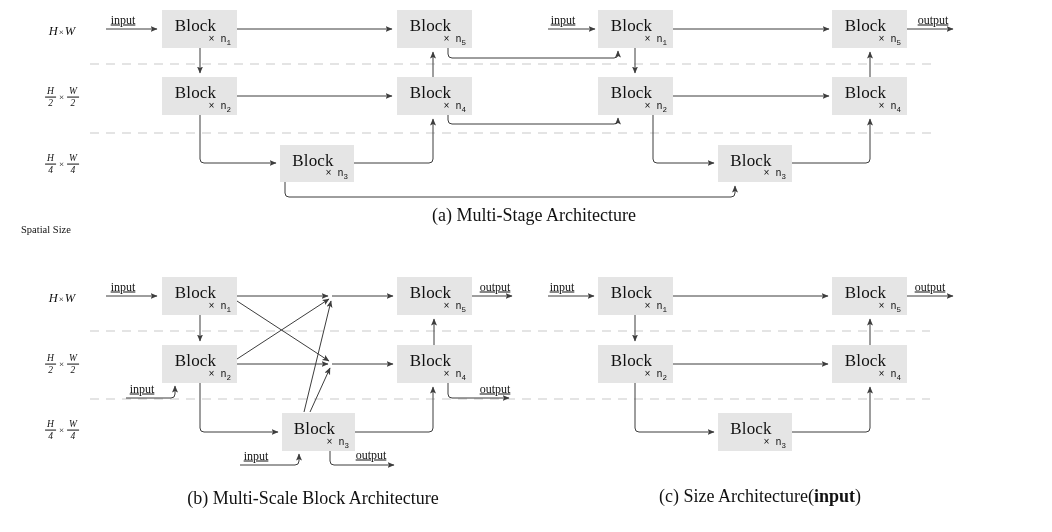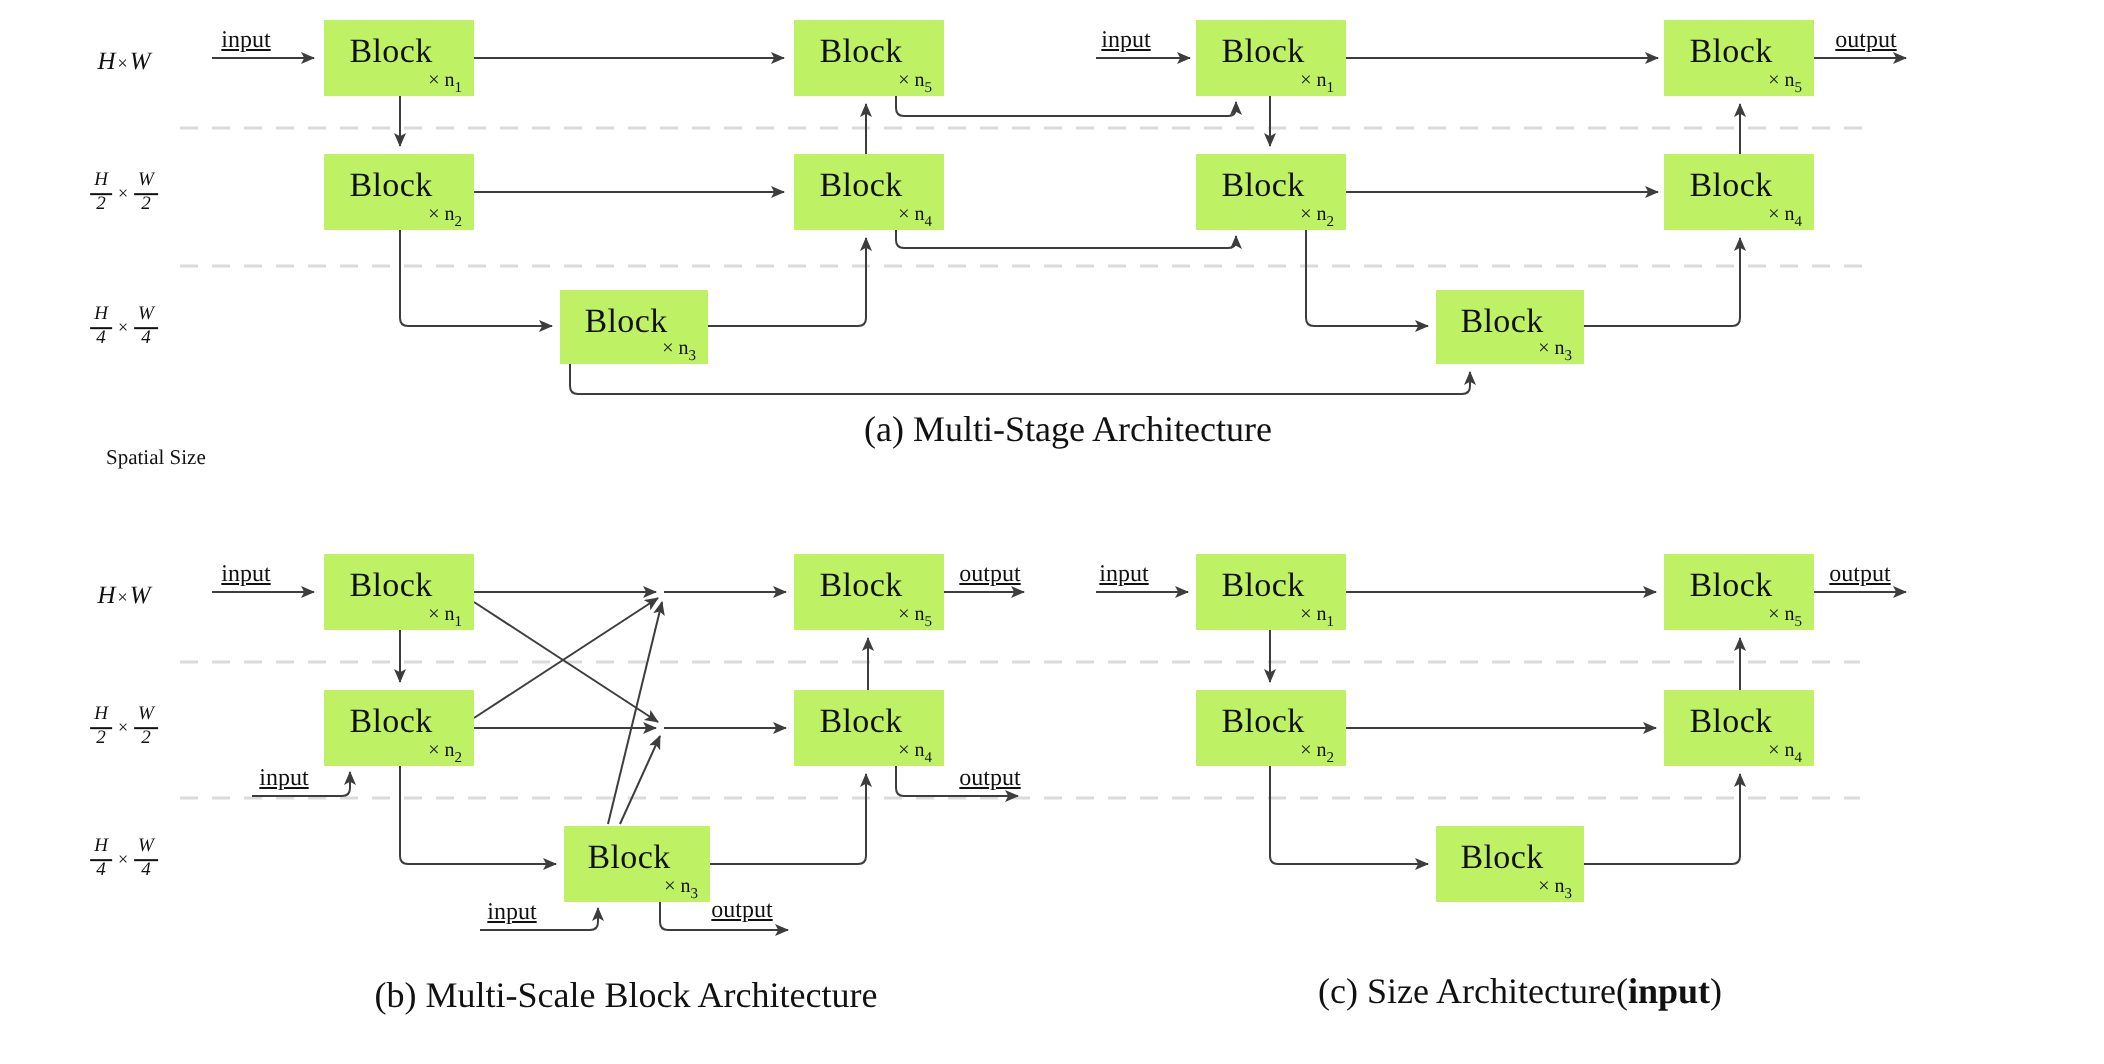--- a/index.html
+++ b/index.html
@@ -3,28 +3,28 @@
 <meta charset="utf-8">
 <style>
   html,body{margin:0;padding:0;}
   body{
     width:1052px;height:532px;background:#ffffff;position:relative;
     font-family:"Liberation Serif", serif;color:#111111;overflow:hidden;
   }
   .wires{position:absolute;left:0;top:0;z-index:1;}
   .block{
     position:absolute;z-index:2;width:75px;height:38px;
-    background:#bef264;border-radius:0;
+    background:#e5e5e5;border-radius:0;
   }
   .block-label{
     position:absolute;left:0;right:8px;top:6px;text-align:center;
     font-size:17px;letter-spacing:0.2px;
   }
   .block-mult{
-    position:absolute;right:6px;bottom:1px;font-size:10px;line-height:1;
+    position:absolute;right:6px;bottom:1px;font-size:10px;line-height:1;font-family:Liberation Mono, monospace;
   }
   .block-mult sub{font-size:7.5px;line-height:1;}
   .w74{width:74px;}
   .w73{width:73px;}
   .io-label{
     position:absolute;z-index:3;font-size:12px;white-space:nowrap;
     transform:translate(-50%,-50%);
     text-decoration:underline;
   }
   .caption{
@@ -36,21 +36,21 @@
     white-space:nowrap;transform:translate(-50%,-50%);
   }
   .fraclab{
     position:absolute;z-index:3;display:flex;align-items:center;gap:2px;
     font-style:italic;font-size:9.5px;transform:translate(-50%,-50%);
   }
   .frac{display:inline-flex;flex-direction:column;align-items:center;line-height:1.15;}
   .frac .num{border-bottom:1px solid #111;padding:0 2px;}
   .frac .den{padding:0 2px;}
   .times{font-style:normal;font-size:9px;padding:0 1px;}
-  .spatial{position:absolute;z-index:3;font-size:10.5px;left:21px;top:224px;margin-left:32px;}
+  .spatial{position:absolute;z-index:3;font-size:10.5px;left:21px;top:224px;}
 </style>
 </head>
 <body>
 
 <svg class="wires" width="1052" height="532" viewBox="0 0 1052 532">
   <defs>
     <marker id="ah" markerWidth="9" markerHeight="8" refX="6.5" refY="3" orient="auto" markerUnits="userSpaceOnUse">
       <path d="M0,0 L7,3 L0,6 L1.6,3 Z" fill="#3d3d3d"></path>
     </marker>
   </defs>

